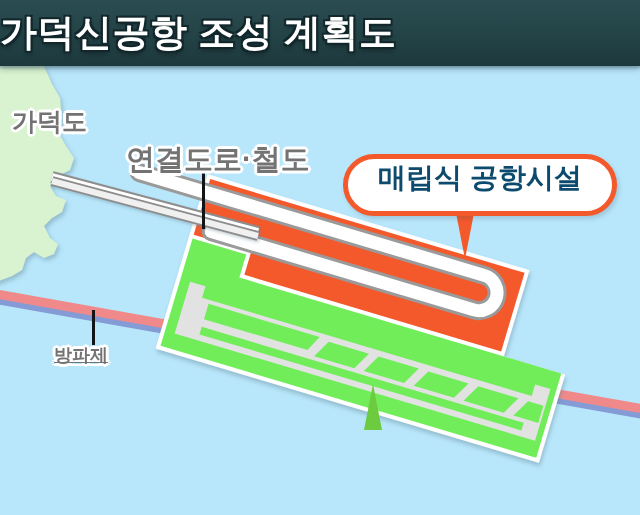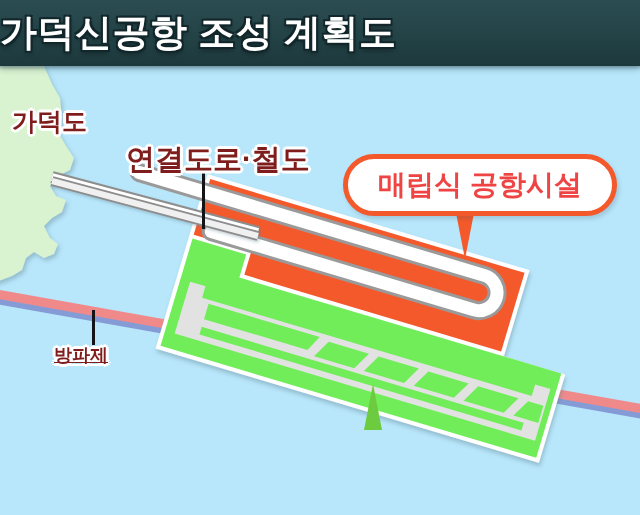--- a/index.html
+++ b/index.html
@@ -59,21 +59,21 @@
       -2px -2px 0 #12272b, 2px -2px 0 #12272b,
       -2px 2px 0 #12272b, 2px 2px 0 #12272b,
       0 3px 5px rgba(0,0,0,0.45);
     line-height: 56px;
     white-space: nowrap;
   }
   
   .map-label {
     position: absolute;
     font-weight: bold;
-    color: #7f1d1d;
+    color: #737373;
     white-space: nowrap;
     z-index: 30;
     text-shadow:
       -2px -2px 0 #ffffff, 2px -2px 0 #ffffff,
       -2px 2px 0 #ffffff, 2px 2px 0 #ffffff,
       -2px 0 0 #ffffff, 2px 0 0 #ffffff,
       0 -2px 0 #ffffff, 0 2px 0 #ffffff,
       -3px 0 0 #ffffff, 3px 0 0 #ffffff,
       0 3px 0 #ffffff, 0 -3px 0 #ffffff;
   }
@@ -86,24 +86,23 @@
     background: #131416;
     z-index: 29;
   }
   #leader-road  { left: 202px; width: 3px; top: 172px; height: 57px; }
   #leader-break { left: 92px;  width: 3px; top: 310px; height: 35px; }
   
   .callout {
     position: absolute;
     background: #ffffff;
     display: flex;
-    align-items: center;
     justify-content: center;
     font-weight: bold;
-    color: #ef4444;
+    color: #0c4a6e;
     white-space: nowrap;
     z-index: 35;
     box-sizing: border-box;
   }
   #callout-landfill {
     left: 343px;
     top: 154px;
     width: 274px;
     height: 62px;
     border: 5px solid #f4592c;

